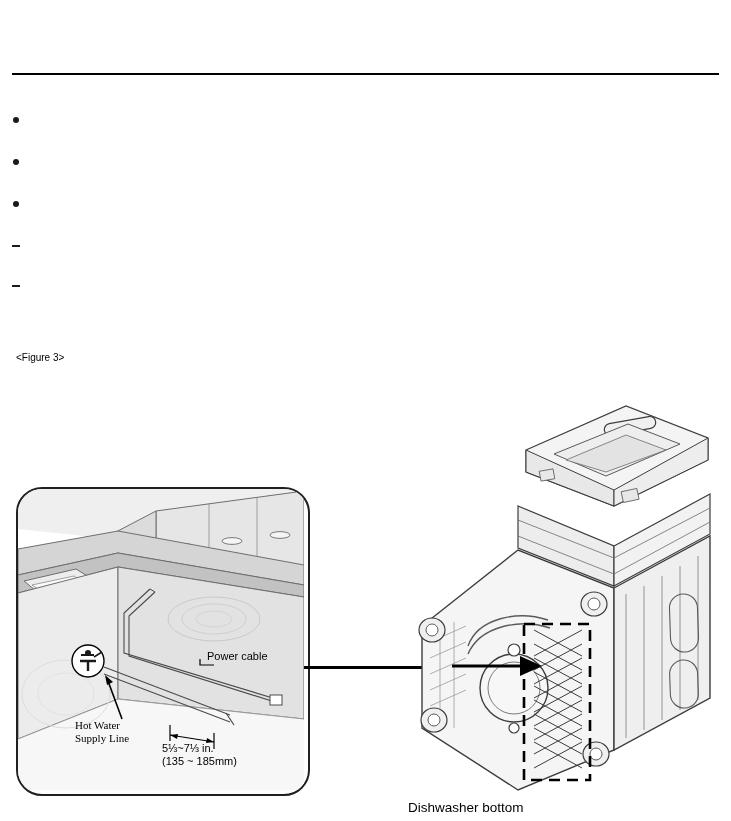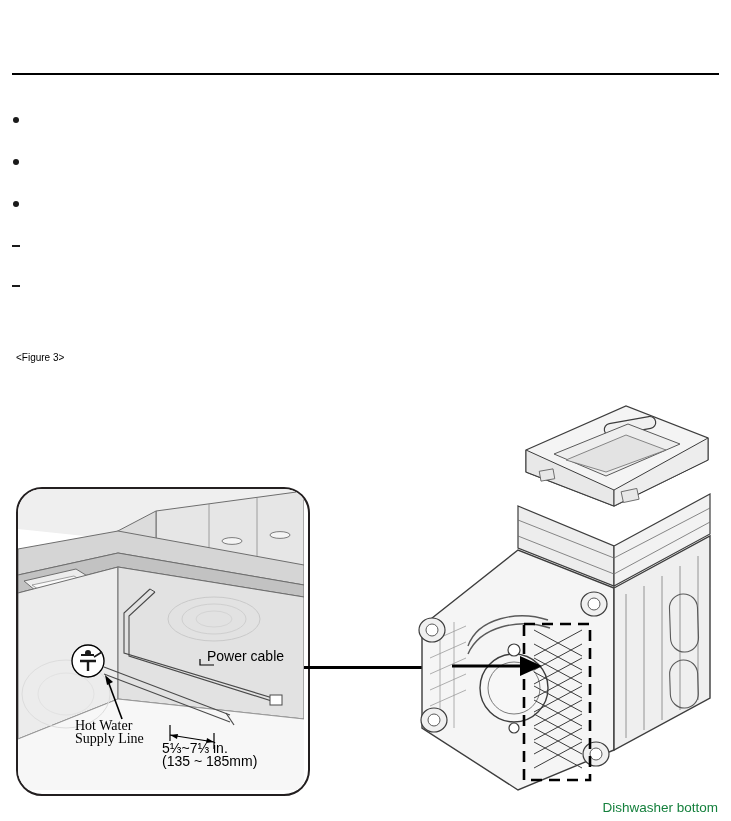--- a/index.html
+++ b/index.html
@@ -115,29 +115,29 @@
     left: 408px;
     top: 398px;
     width: 310px;
     height: 398px;
   }
   .dishwasher-caption {
     position: absolute;
     left: 408px;
     top: 800px;
     width: 310px;
-    text-align: right;
+    text-align: left;
     font-size: 13.5px;
-    color: #15803d;
+    color: #000000;
   }
 
   
   .panel-label {
     position: absolute;
-    font-size: 14px;
+    font-size: 11px;
     line-height: 13px;
     color: #000000;
     white-space: pre-line;
   }
   #label-power-cable { left: 207px; top: 650px; }
   #label-hot-water  { left: 75px;  top: 719px; font-family: Liberation Serif, serif; }
   #label-dimension  { left: 162px; top: 742px; }
 
   svg { display: block; }
 </style>

